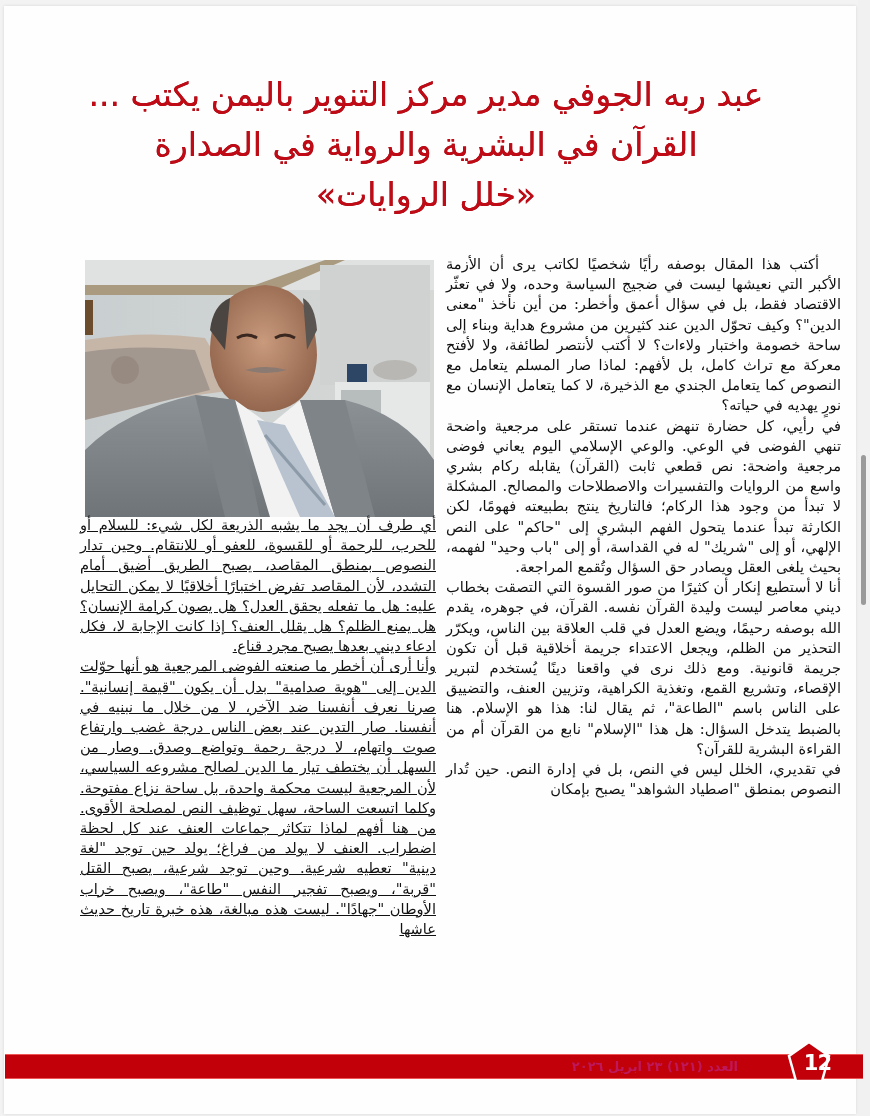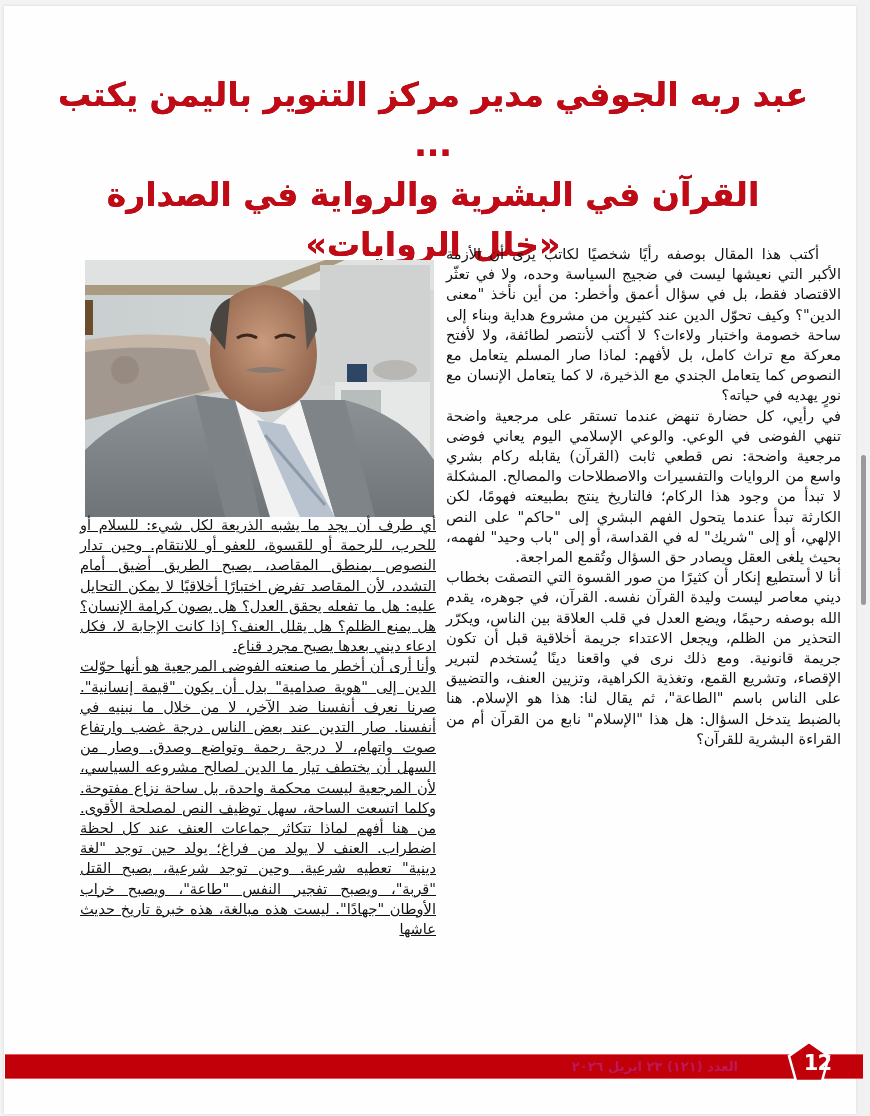--- a/index.html
+++ b/index.html
@@ -5,43 +5,43 @@
   * { box-sizing: border-box; margin: 0; padding: 0; }
   html, body { width: 870px; height: 1116px; overflow: hidden; background: #f3f3f3; }
   body { font-family: "DejaVu Serif", "Liberation Serif", serif; color: #111; position: relative; }
 
   .page {
     position: absolute; left: 4px; top: 6px; width: 852px; height: 1108px;
     background: #fefefe; box-shadow: 0 0 3px rgba(0,0,0,0.12);
   }
 
   .headline {
-    position: absolute; left: 43px; top: 70px; width: 780px;
+    position: absolute; left: 36px; top: 70px; width: 780px;
     direction: rtl; text-align: center;
     font-family: "DejaVu Sans", "Liberation Sans", sans-serif;
-    font-weight: bold; color: #c00b16;
+    font-weight: normal; color: #c00b16;
   }
   .headline .line {
     display: block; font-size: 33px; line-height: 50px; letter-spacing: -0.5px;
     text-shadow: 0 0 0.6px #8a0008;
   }
 
   .photo {
     position: absolute; left: 85px; top: 260px; width: 349px; height: 257px;
     overflow: hidden; background: #b9bcbd;
   }
   .photo svg { width: 100%; height: 100%; display: block; }
 
   .col {
     position: absolute; direction: rtl; text-align: justify; text-align-last: right;
     font-size: 14.6px; line-height: 20.2px; color: #111;
     font-family: "DejaVu Serif", "Liberation Serif", serif;
   }
   .col p { margin: 0; }
-  .col-right { left: 446px; top: 244px; width: 395px; }
+  .col-right { left: 446px; top: 254px; width: 395px; }
   .col-left  { left: 80px; top: 515px; width: 356px; text-decoration: underline; }
   .indent { text-indent: 22px; }
 
   .footer-bar {
     position: absolute; left: 5px; top: 1054px; width: 858px; height: 25px;
     background: #c1000a; border-top: 1px solid #e55; border-bottom: 1px solid #e55;
   }
   .footer-text {
     position: absolute; right: 132px; top: 1056px; height: 16px; line-height: 22px;
     direction: rtl; color: #be185d; font-weight: bold; font-size: 13px;
@@ -120,20 +120,21 @@
     <path d="M180 175 L240 245" stroke="#8d9aa8" stroke-width="3"></path>
     <path d="M110 135 L150 140 L175 257 L140 257 Z" fill="#7d8286"></path>
     <path d="M260 140 L215 140 L250 257 L290 257 Z" fill="#7f8488"></path>
   </svg>
 </div>
 
 <div class="col col-right">
   <p class="indent">أكتب هذا المقال بوصفه رأيًا شخصيًا لكاتب يرى أن الأزمة الأكبر التي نعيشها ليست في ضجيج السياسة وحده، ولا في تعثّر الاقتصاد فقط، بل في سؤال أعمق وأخطر: من أين نأخذ "معنى الدين"؟ وكيف تحوّل الدين عند كثيرين من مشروع هداية وبناء إلى ساحة خصومة واختبار ولاءات؟ لا أكتب لأنتصر لطائفة، ولا لأفتح معركة مع تراث كامل، بل لأفهم: لماذا صار المسلم يتعامل مع النصوص كما يتعامل الجندي مع الذخيرة، لا كما يتعامل الإنسان مع نورٍ يهديه في حياته؟</p>
   <p>في رأيي، كل حضارة تنهض عندما تستقر على مرجعية واضحة تنهي الفوضى في الوعي. والوعي الإسلامي اليوم يعاني فوضى مرجعية واضحة: نص قطعي ثابت (القرآن) يقابله ركام بشري واسع من الروايات والتفسيرات والاصطلاحات والمصالح. المشكلة لا تبدأ من وجود هذا الركام؛ فالتاريخ ينتج بطبيعته فهومًا، لكن الكارثة تبدأ عندما يتحول الفهم البشري إلى "حاكم" على النص الإلهي، أو إلى "شريك" له في القداسة، أو إلى "باب وحيد" لفهمه، بحيث يلغى العقل ويصادر حق السؤال وتُقمع المراجعة.</p>
   <p>أنا لا أستطيع إنكار أن كثيرًا من صور القسوة التي التصقت بخطاب ديني معاصر ليست وليدة القرآن نفسه. القرآن، في جوهره، يقدم الله بوصفه رحيمًا، ويضع العدل في قلب العلاقة بين الناس، ويكرّر التحذير من الظلم، ويجعل الاعتداء جريمة أخلاقية قبل أن تكون جريمة قانونية. ومع ذلك نرى في واقعنا دينًا يُستخدم لتبرير الإقصاء، وتشريع القمع، وتغذية الكراهية، وتزيين العنف، والتضييق على الناس باسم "الطاعة"، ثم يقال لنا: هذا هو الإسلام. هنا بالضبط يتدخل السؤال: هل هذا "الإسلام" نابع من القرآن أم من القراءة البشرية للقرآن؟</p>
+  <p>في تقديري، الخلل ليس في النص، بل في إدارة النص. حين تُدار النصوص بمنطق "اصطياد الشواهد" يصبح بإمكان</p>
 </div>
 
 <div class="col col-left">
   <p>أي طرف أن يجد ما يشبه الذريعة لكل شيء: للسلام أو للحرب، للرحمة أو للقسوة، للعفو أو للانتقام. وحين تدار النصوص بمنطق المقاصد، يصبح الطريق أضيق أمام التشدد، لأن المقاصد تفرض اختبارًا أخلاقيًا لا يمكن التحايل عليه: هل ما تفعله يحقق العدل؟ هل يصون كرامة الإنسان؟ هل يمنع الظلم؟ هل يقلل العنف؟ إذا كانت الإجابة لا، فكل ادعاء ديني بعدها يصبح مجرد قناع.</p>
   <p>وأنا أرى أن أخطر ما صنعته الفوضى المرجعية هو أنها حوّلت الدين إلى "هوية صدامية" بدل أن يكون "قيمة إنسانية". صرنا نعرف أنفسنا ضد الآخر، لا من خلال ما نبنيه في أنفسنا. صار التدين عند بعض الناس درجة غضب وارتفاع صوت واتهام، لا درجة رحمة وتواضع وصدق. وصار من السهل أن يختطف تيار ما الدين لصالح مشروعه السياسي، لأن المرجعية ليست محكمة واحدة، بل ساحة نزاع مفتوحة. وكلما اتسعت الساحة، سهل توظيف النص لمصلحة الأقوى. من هنا أفهم لماذا تتكاثر جماعات العنف عند كل لحظة اضطراب. العنف لا يولد من فراغ؛ يولد حين توجد "لغة دينية" تعطيه شرعية. وحين توجد شرعية، يصبح القتل "قربة"، ويصبح تفجير النفس "طاعة"، ويصبح خراب الأوطان "جهادًا". ليست هذه مبالغة، هذه خبرة تاريخ حديث عاشها</p>
 </div>
 
 <div class="footer-bar"></div>
 <div class="footer-text">العدد (١٢١) ٢٣ ابريل ٢٠٢٦</div>
 <div class="page-badge">

